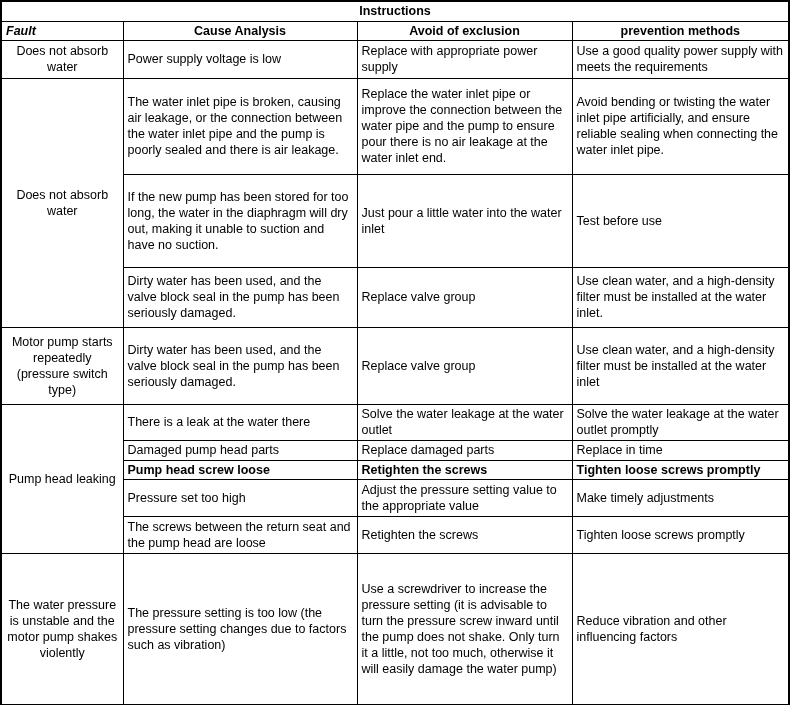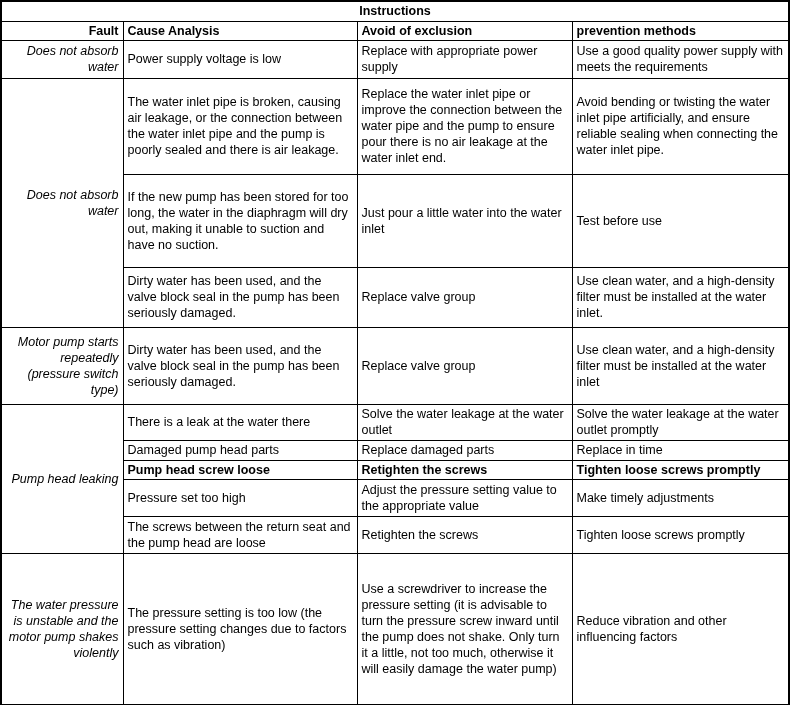--- a/index.html
+++ b/index.html
@@ -38,28 +38,27 @@
   .col-prev   { width: 217px; }
 
   td.title-cell {
     font-weight: bold;
     text-align: center;
     height: 18px;
     padding: 1px 2px;
   }
   th.hdr {
     font-weight: bold;
-    text-align: left;
+    text-align: center;
     height: 16px;
     padding: 1px 4px;
   }
-  th.hdr.center { text-align: right; }
+  th.hdr.center { text-align: left; font-style: italic; }
   td.fault {
-    text-align: right;
-    font-style: italic;
+    text-align: center;
   }
   td.body {
     text-align: left;
   }
 </style>
 </head>
 <body>
 
 <div class="page">
   <table class="instr">

